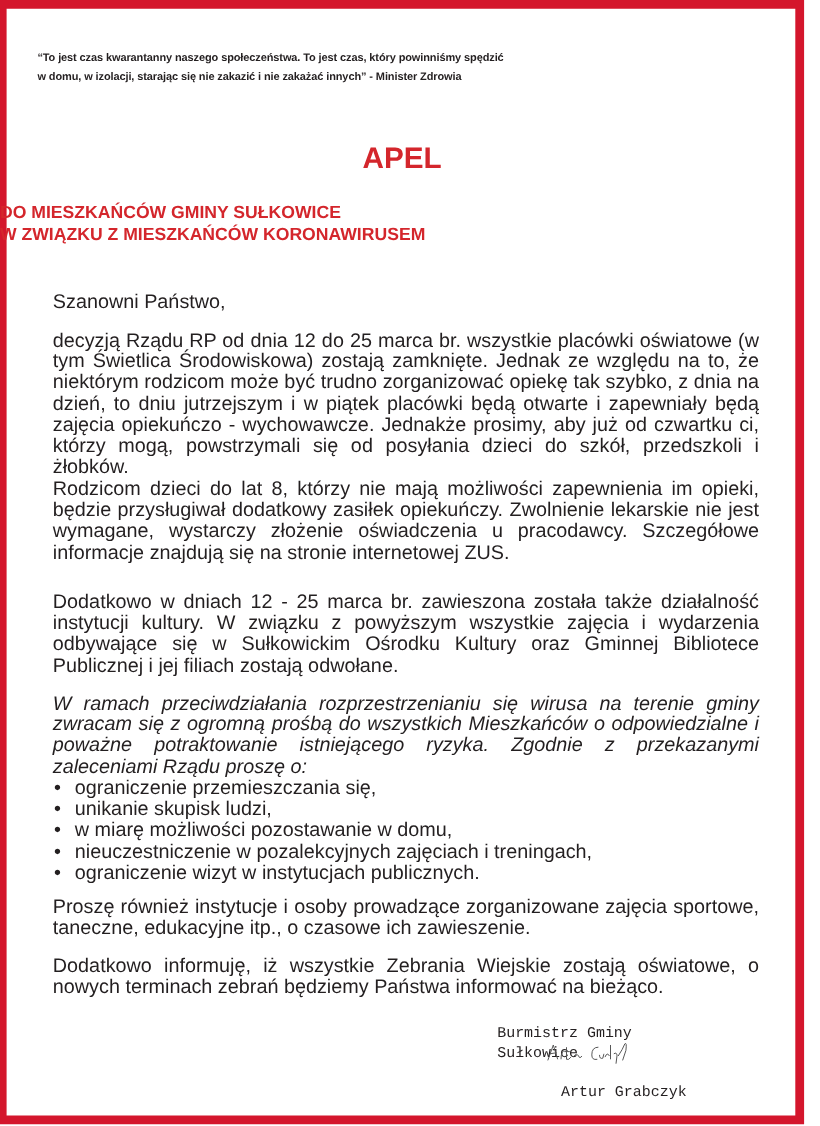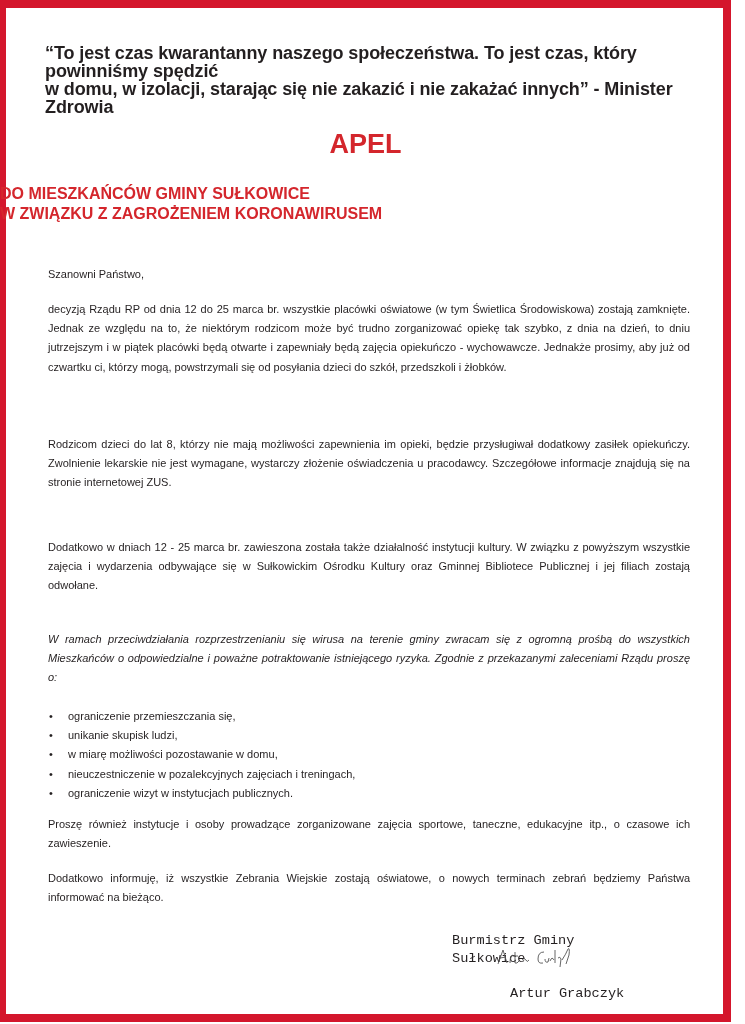--- a/index.html
+++ b/index.html
@@ -8,41 +8,41 @@
     position: absolute; left: 0; top: 0;
     width: 731px; height: 1022px;
     box-sizing: border-box;
     border-top: 8px solid #d4162c;
     border-left: 6px solid #d4162c;
     border-right: 8px solid #d4162c;
     border-bottom: 8px solid #d4162c;
     background: #ffffff;
   }
   .quote {
-    position: absolute; left: 45px; top: 44px; width: 680px;
+    position: absolute; left: 34px; top: 44px; width: 680px;
     font-family: "Liberation Sans", sans-serif; font-weight: bold;
-    font-size: 18px; line-height: 18px; color: #231f20;
+    font-size: 10px; line-height: 18px; color: #231f20;
     letter-spacing: -0.1px;
   }
   .title {
     position: absolute; left: 0; width: 731px; top: 129px;
     text-align: center;
     font-family: "Liberation Sans", sans-serif; font-weight: bold;
     font-size: 27px; color: #d4262c;
   }
   .subtitle {
     position: absolute; left: 0; width: 731px; top: 184px;
     text-align: left;
     font-family: "Liberation Sans", sans-serif; font-weight: bold;
     font-size: 16px; line-height: 20px; color: #d4262c;
   }
   .body-text {
     position: absolute; left: 48px; width: 642px;
     font-family: "Liberation Sans", sans-serif;
-    font-size: 11px; line-height: 19.2px; color: #231f20;
+    font-size: 18px; line-height: 19.2px; color: #231f20;
   }
   .para { margin: 0; text-align: justify; }
   .salutation { top: 265px; }
   .p1 { top: 300px; }
   .p2 { top: 435px; }
   .p3 { top: 538px; }
   .p4 { top: 630px; font-style: italic; }
   .list { top: 707px; }
   .p5 { top: 815px; }
   .p6 { top: 869px; }
@@ -65,21 +65,21 @@
 
 <div class="quote">
   <div>“To jest czas kwarantanny naszego społeczeństwa. To jest czas, który powinniśmy spędzić</div>
   <div>w domu, w izolacji, starając się nie zakazić i nie zakażać innych” - Minister Zdrowia</div>
 </div>
 
 <div class="title">APEL</div>
 
 <div class="subtitle">
   <div>DO MIESZKAŃCÓW GMINY SUŁKOWICE</div>
-  <div>W ZWIĄZKU Z ZAGROŻENIEM KORONAWIRUSEM</div>
+  <div>W ZWIĄZKU Z MIESZKAŃCÓW KORONAWIRUSEM</div>
 </div>
 
 <p class="body-text para salutation">Szanowni Państwo,</p>
 <p class="body-text para p1">decyzją Rządu RP od dnia 12 do 25 marca br. wszystkie placówki oświatowe (w tym Świetlica Środowiskowa) zostają zamknięte. Jednak ze względu na to, że niektórym rodzicom może być trudno zorganizować opiekę tak szybko, z dnia na dzień, to dniu jutrzejszym i w piątek placówki będą otwarte i zapewniały będą zajęcia opiekuńczo - wychowawcze. Jednakże prosimy, aby już od czwartku ci, którzy mogą, powstrzymali się od posyłania dzieci do szkół, przedszkoli i żłobków.</p>
 <p class="body-text para p2">Rodzicom dzieci do lat 8, którzy nie mają możliwości zapewnienia im opieki, będzie przysługiwał dodatkowy zasiłek opiekuńczy. Zwolnienie lekarskie nie jest wymagane, wystarczy złożenie oświadczenia u pracodawcy. Szczegółowe informacje znajdują się na stronie internetowej ZUS.</p>
 <p class="body-text para p3">Dodatkowo w dniach 12 - 25 marca br. zawieszona została także działalność instytucji kultury. W związku z powyższym wszystkie zajęcia i wydarzenia odbywające się w Sułkowickim Ośrodku Kultury oraz Gminnej Bibliotece Publicznej i jej filiach zostają odwołane.</p>
 <p class="body-text para p4">W ramach przeciwdziałania rozprzestrzenianiu się wirusa na terenie gminy zwracam się z ogromną prośbą do wszystkich Mieszkańców o odpowiedzialne i poważne potraktowanie istniejącego ryzyka. Zgodnie z przekazanymi zaleceniami Rządu proszę o:</p>
 
 <div class="body-text list">
   <ul class="bullets">

